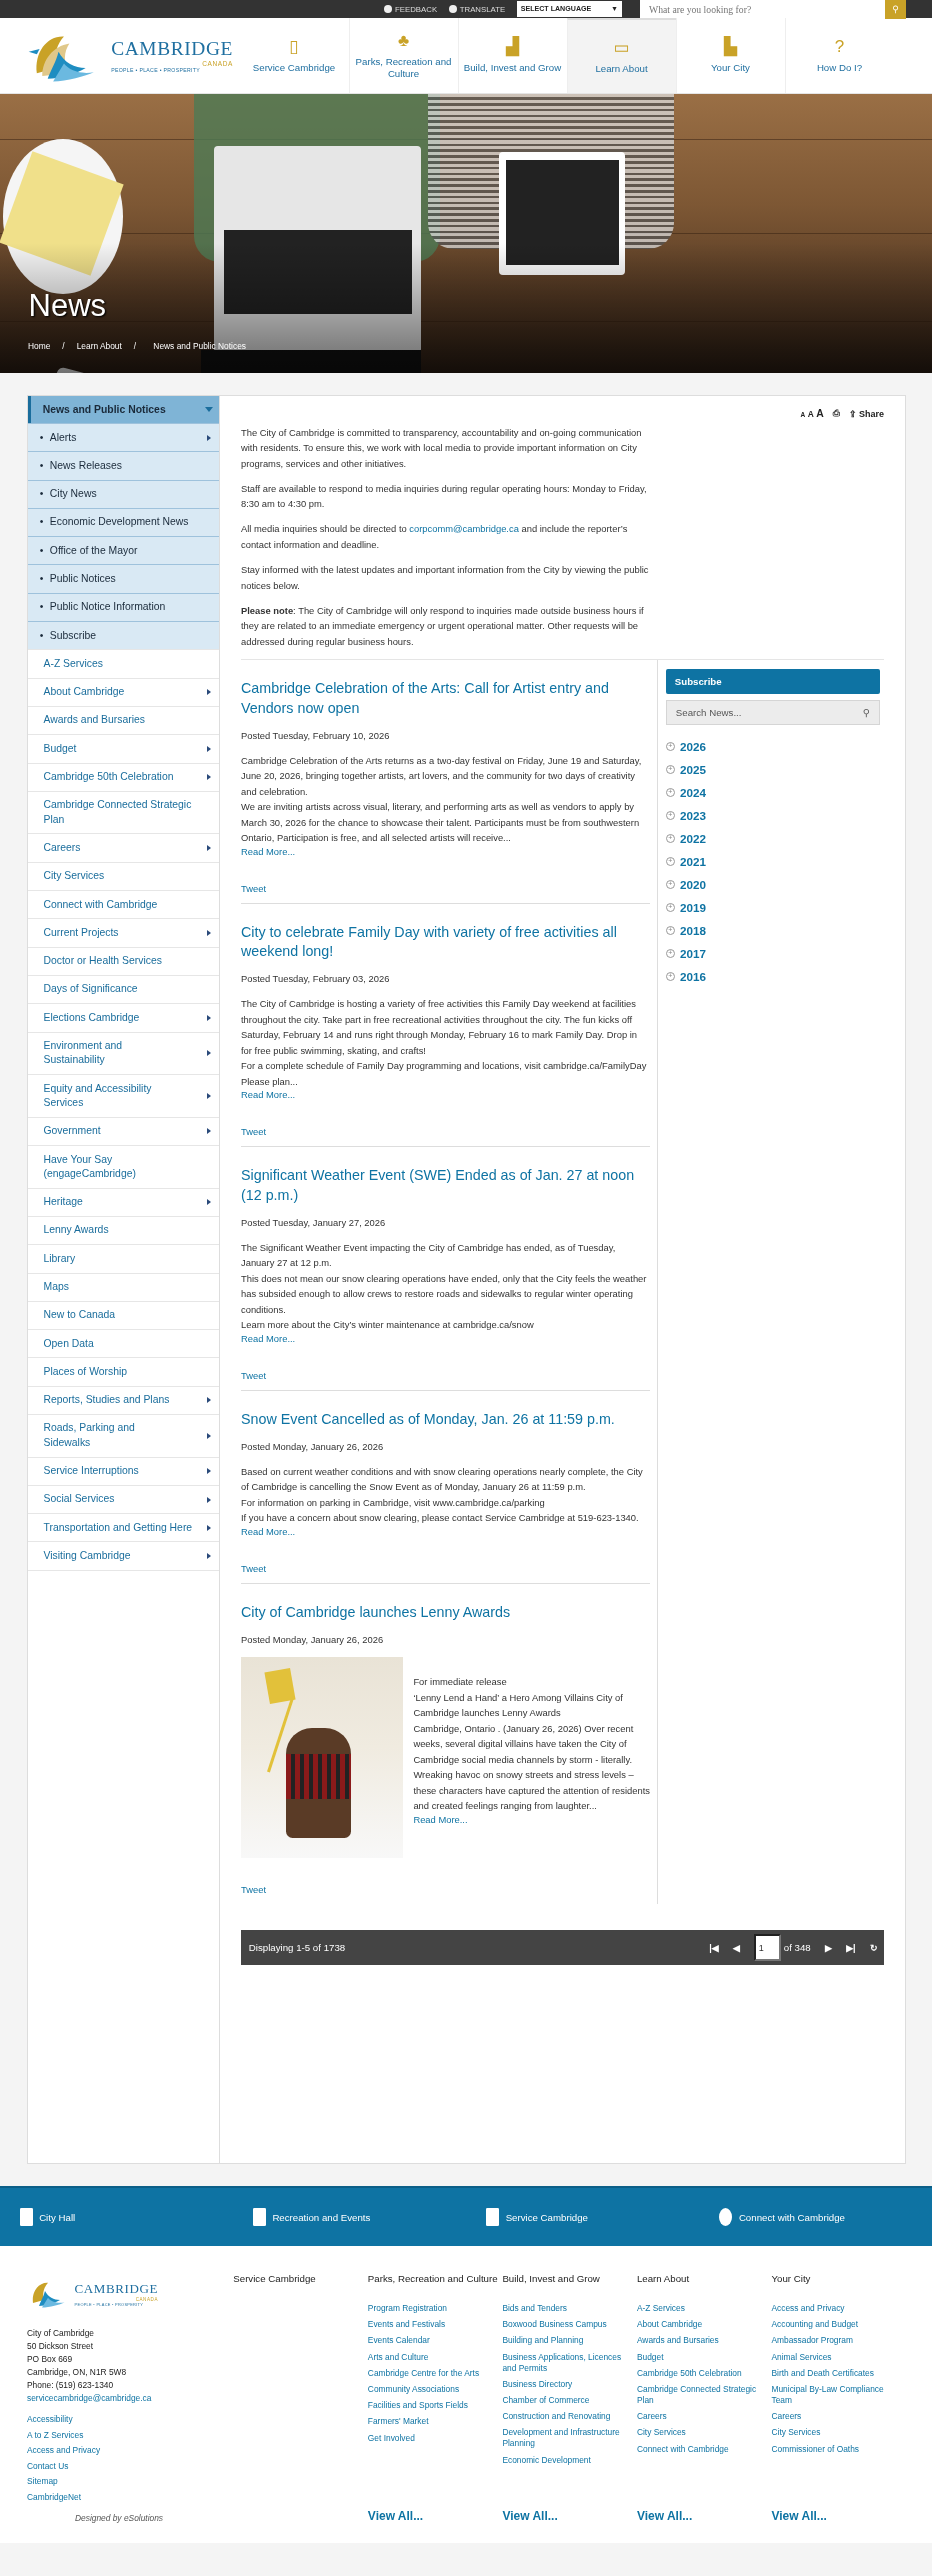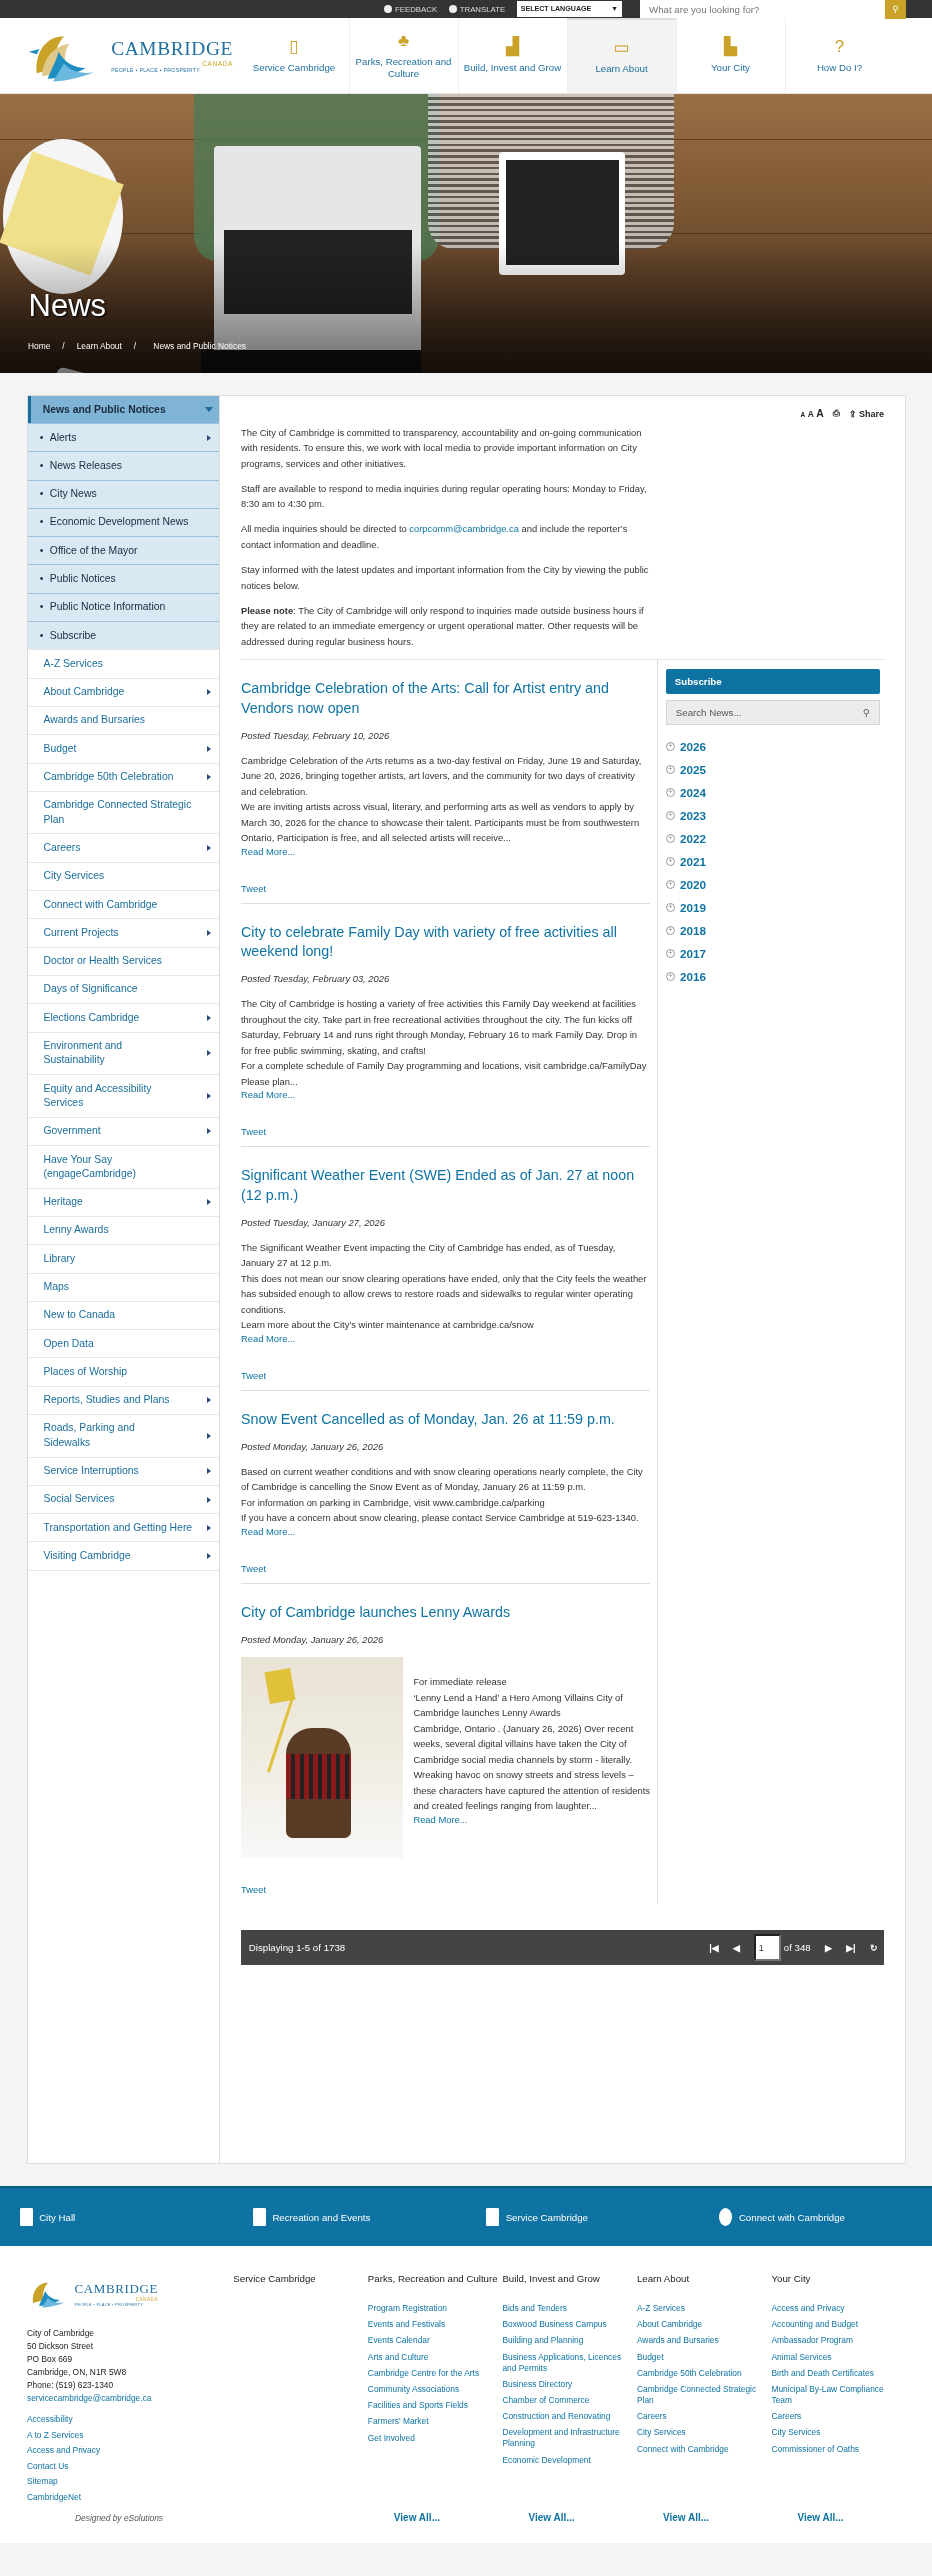--- a/index.html
+++ b/index.html
@@ -4,21 +4,21 @@
 <style>
 *{box-sizing:border-box;margin:0;padding:0;}
 body{width:933px;background:#f4f4f4;font-family:"Liberation Sans",sans-serif;color:#333;font-size:9px;}
 a{color:#0e73a3;text-decoration:none;}
 
 .topbar{height:18px;background:#333333;display:flex;align-items:center;justify-content:flex-end;padding-right:27px;gap:11.7px;}
 .topbar .util{color:#ddd;font-size:7.8px;display:flex;align-items:center;gap:3.2px;text-transform:uppercase;}
 .topbar .util .ico{display:inline-block;width:7.8px;height:7.8px;border-radius:50%;background:#eee;}
 .lang-select{background:#fff;color:#222;font-size:7.1px;height:15.5px;width:105px;display:flex;align-items:center;justify-content:space-between;padding:0 3.9px;font-weight:bold;text-transform:uppercase;}
 .search-box{display:flex;height:19.4px;margin-left:6.5px;}
-.search-box input{width:245px;height:19.4px;border:none;padding:0 9px;font-family:Liberation Sans, sans-serif;font-size:9.7px;color:#333;}
+.search-box input{width:245px;height:19.4px;border:none;padding:0 9px;font-family:Liberation Serif, serif;font-size:9.7px;color:#333;}
 .search-box .btn{width:21px;height:19.4px;background:#c9a227;display:flex;align-items:center;justify-content:center;color:#fff;}
 
 .header{height:76px;background:#fff;display:flex;align-items:stretch;padding-left:26px;border-bottom:0.6px solid #e5e5e5;}
 .logo{width:207px;display:flex;align-items:center;gap:3.9px;}
 .logo-mark{width:97px;height:62px;position:relative;}
 .logo-text .name{font-family:"Liberation Serif",serif;font-size:19.4px;color:#1f6fa0;letter-spacing:0.6px;}
 .logo-text .canada{font-size:6.5px;color:#c9a227;text-align:right;letter-spacing:0.6px;}
 .logo-text .tag{font-size:5.2px;color:#1f6fa0;letter-spacing:0.3px;}
 .mainnav{display:flex;margin-left:6.5px;}
 .navitem{width:109px;display:flex;flex-direction:column;align-items:center;justify-content:center;border-left:0.6px solid #eee;text-align:center;gap:3.9px;}
@@ -55,21 +55,21 @@
 .tri{width:0;height:0;border-top:3.9px solid transparent;border-bottom:3.9px solid transparent;border-left:4.5px solid #2a4a7a;flex-shrink:0;}
 .main{flex:1;padding:0 21px 0 21px;position:relative;}
 .tools{display:flex;justify-content:flex-end;align-items:center;gap:9px;padding-top:6.5px;height:28.5px;font-weight:bold;color:#222;}
 .tools .aaa span{font-weight:bold;}
 .intro{width:409px;font-size:9.4px;line-height:15.5px;color:#333;}
 .intro p{margin-bottom:9.7px;}
 .cols{display:flex;border-top:0.6px solid #e5e5e5;margin-top:6.5px;}
 .articles{width:409px;}
 .article{border-bottom:0.6px solid #ddd;padding:19.4px 0 9px;}
 .article h2{font-size:14.3px;color:#0e73a3;font-weight:normal;line-height:19.4px;margin-bottom:11.7px;}
-.article .date{font-size:9.4px;color:#333;margin-bottom:11.7px;font-style:italic;}
+.article .date{font-size:9.4px;color:#333;margin-bottom:11.7px;}
 .article .body{font-size:9.4px;line-height:15.5px;color:#333;}
 .article .more{display:block;font-size:9.4px;margin-top:0;}
 .article .tweet{display:block;margin-top:26px;font-size:9.4px;}
 .article .withimg{display:flex;gap:10.4px;}
 .article .photo{width:162px;height:201px;flex-shrink:0;background:linear-gradient(180deg,#e9e3d6 0%,#f0ebe0 45%,#f8f8f8 100%);position:relative;overflow:hidden;}
 .article .photo .moose{position:absolute;left:45px;top:71px;width:65px;height:110px;background:#5a3b26;border-radius:26px 26px 6.5px 6.5px;}
 .article .photo .shirt{position:absolute;left:45px;top:97px;width:65px;height:45px;background:repeating-linear-gradient(90deg,#8b1a1a 0 5.2px,#222 5.2px 9px);}
 .article .photo .shovel{position:absolute;left:26px;top:13px;width:26px;height:32px;background:#e2c13a;transform:rotate(-10deg);}
 .article .photo .stick{position:absolute;left:38px;top:39px;width:3.2px;height:78px;background:#e2c13a;transform:rotate(18deg);}
 .article .imgtext{padding-top:17px;}
@@ -90,21 +90,21 @@
 
 .footer{background:#fff;display:flex;padding:26px 27px 19.4px;gap:0;min-height:249px;}
 .fcol1{width:207px;}
 .flogo{display:flex;align-items:center;gap:2.6px;height:43px;}
 .faddr{margin-top:11.7px;font-size:8.4px;line-height:13px;color:#222;}
 .flinks{margin-top:7.8px;font-size:8.4px;line-height:15.5px;}
 .fdesigned{margin-top:7.8px;font-style:italic;font-size:8.4px;color:#555;margin-left:48px;}
 .fcol{width:135px;display:flex;flex-direction:column;}
 .fcol h4{font-size:9.7px;font-weight:normal;color:#222;line-height:13px;min-height:28.5px;}
 .fcol .fl{font-size:8.4px;line-height:11px;padding:2.6px 0;color:#0e73a3;}
-.fcol .va{margin-top:auto;font-weight:bold;font-size:10px;color:#0e73a3;margin-left:26px;}
+.fcol .va{margin-top:auto;font-weight:bold;font-size:12px;color:#0e73a3;}
 </style>
 </head>
 <body>
 
 <div class="topbar">
   <span class="util">
       <span class="ico"></span>
       <span>FEEDBACK</span>
     </span>
   <span class="util">

